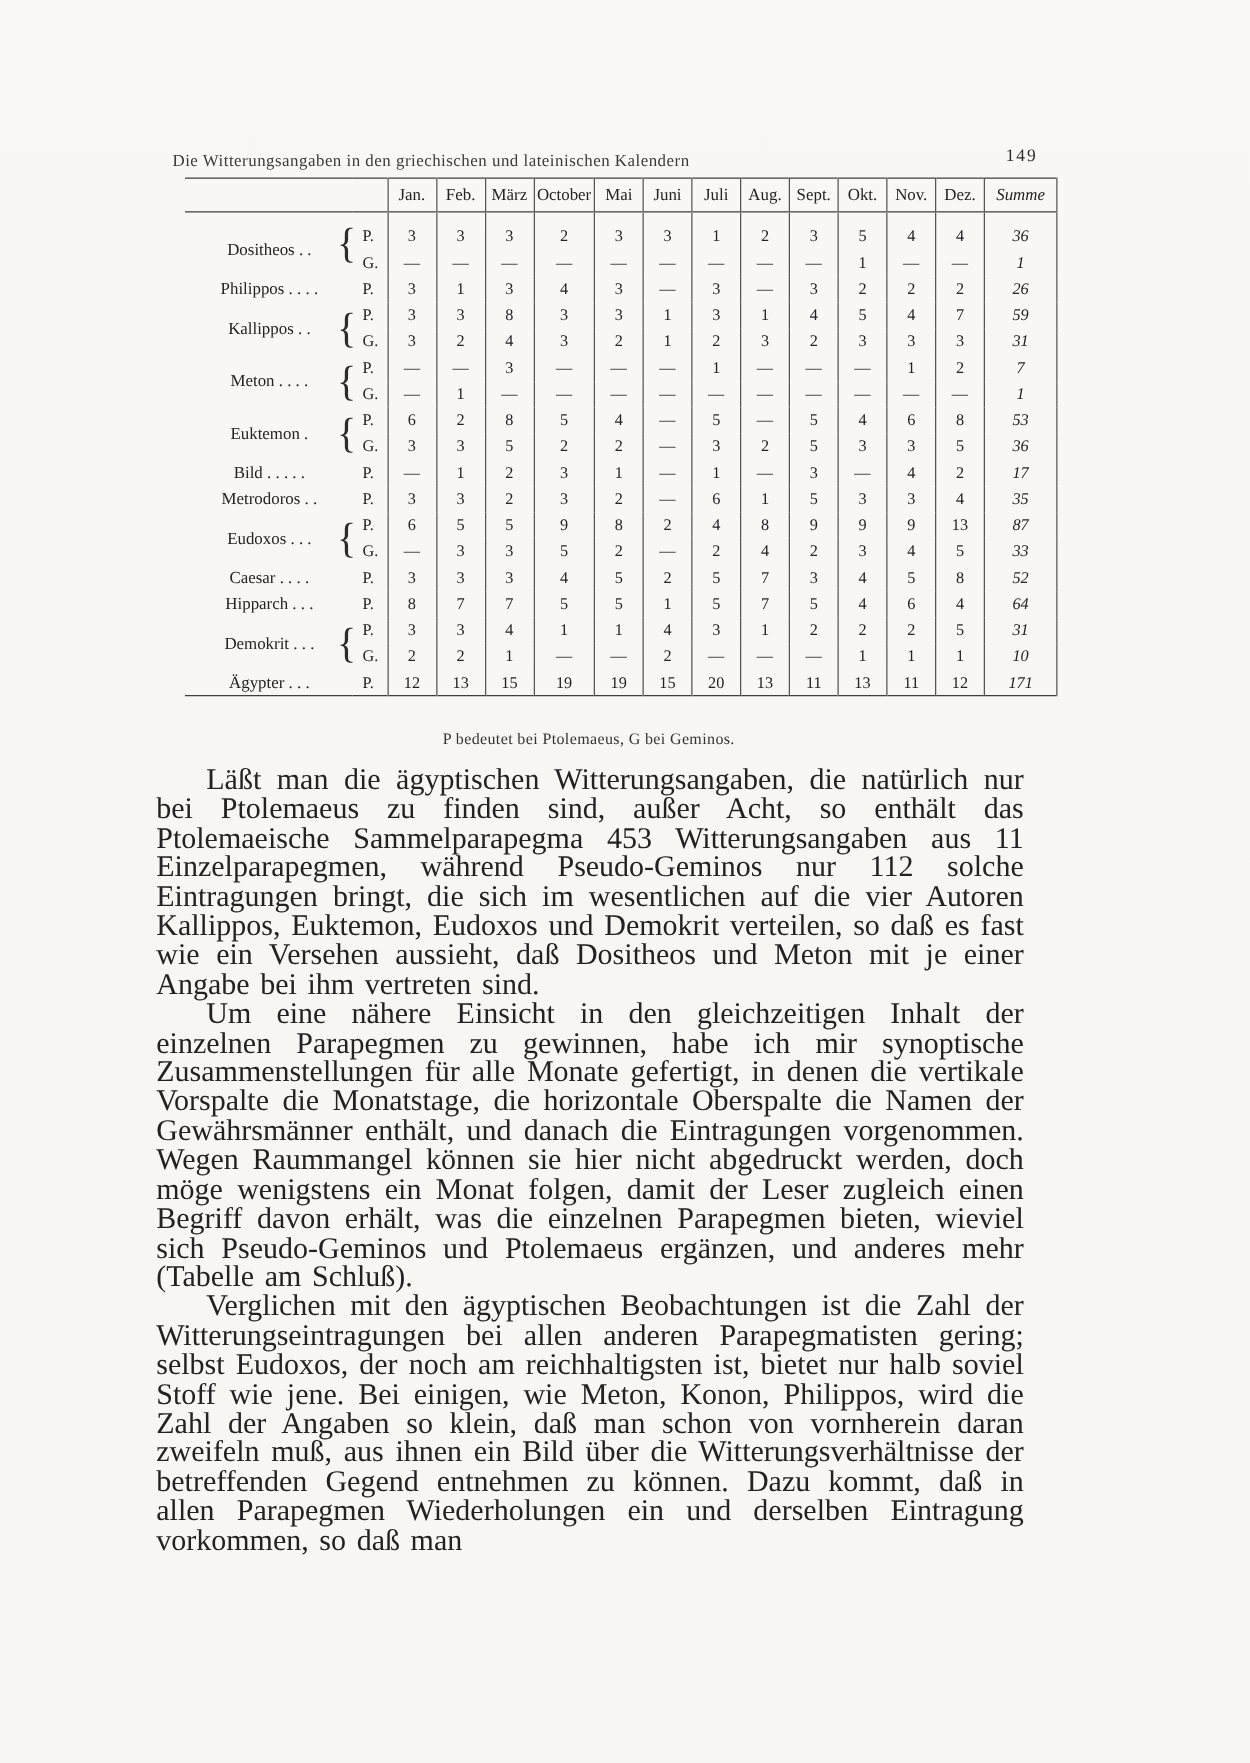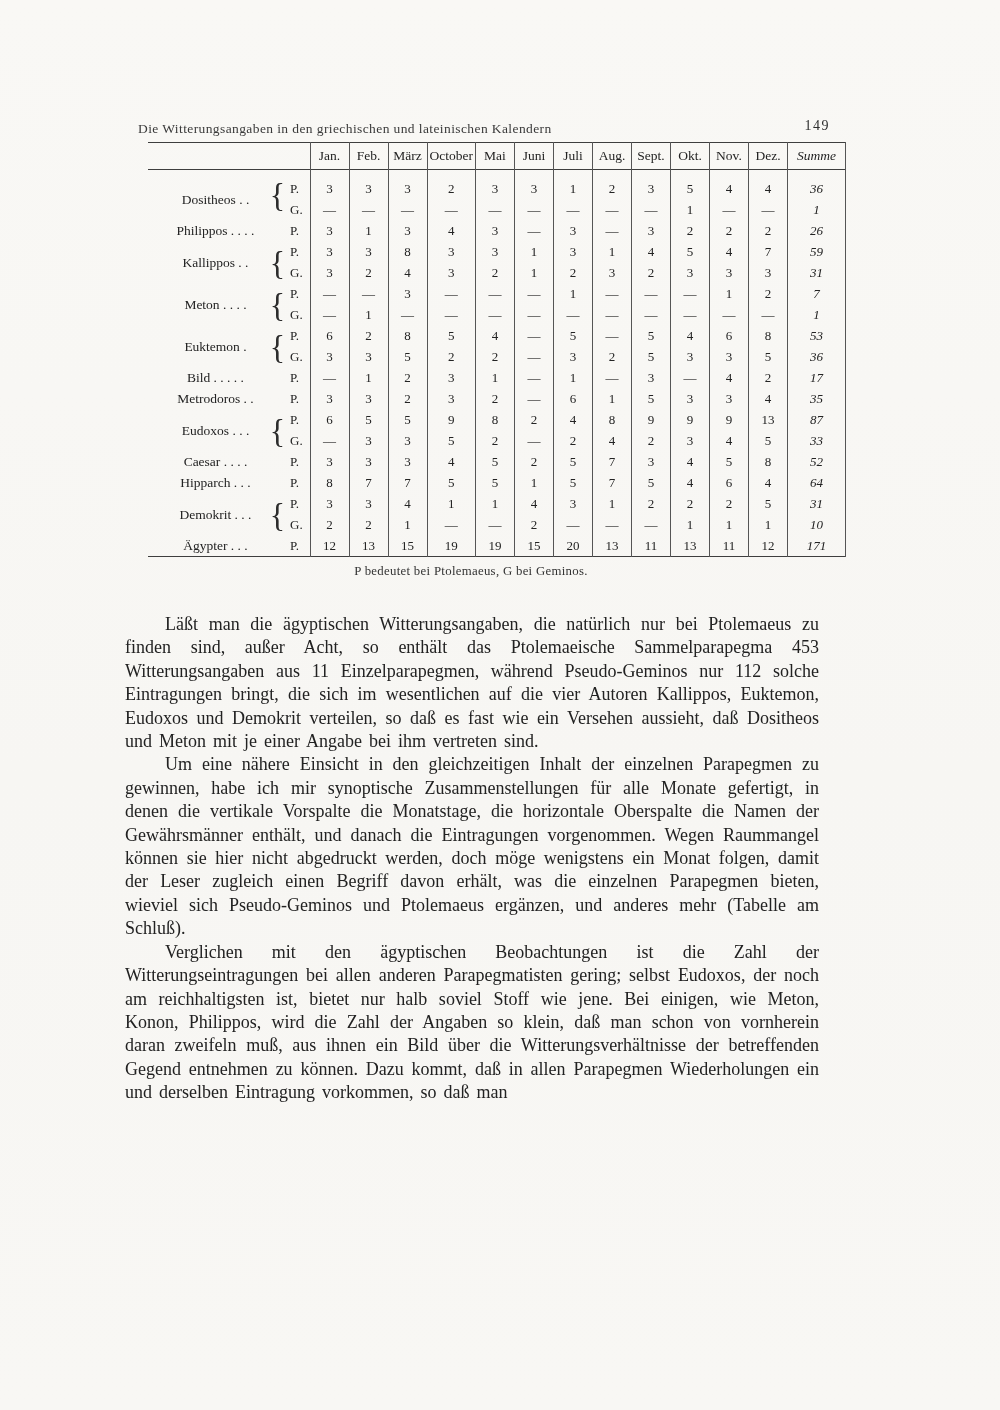--- a/index.html
+++ b/index.html
@@ -47,26 +47,26 @@
     position: absolute; right: -3px; top: 50%;
     transform: translateY(-52%) scaleY(1.05);
     font-size: 32px; font-weight: 300; color: #2c2c2c; line-height: 1;
   }
   .weather .label-cell { text-align: left; width: 28px; padding-left: 8px; font-size: 13px; }
   .weather .colline { border-left: 1px solid #555; }
   .weather .month { width: 39px; }
   .weather .summe { width: 58px; border-right: 1px solid #555; font-style: italic; }
   .weather tbody tr:first-child td { padding-top: 9px; height: 30px; }
   .table-caption {
-    position: absolute; top: 564px; left: 125px; width: 692px;
+    position: absolute; top: 584px; left: 125px; width: 692px;
     text-align: center; font-size: 12.8px; color: #333; letter-spacing: 0.3px;
   }
   .body-text {
     position: absolute; top: 613px; left: 125px; width: 694px;
-    font-size: 18px; line-height: 23.4px; text-align: justify;
+    font-size: 24px; line-height: 23.4px; text-align: justify;
     color: #222; word-spacing: 2.5px;
   }
   .body-text p { margin: 0; text-indent: 40px; }
 </style>
 </head>
 <body>
 
 <div class="page">
 
   <div class="running-header">

